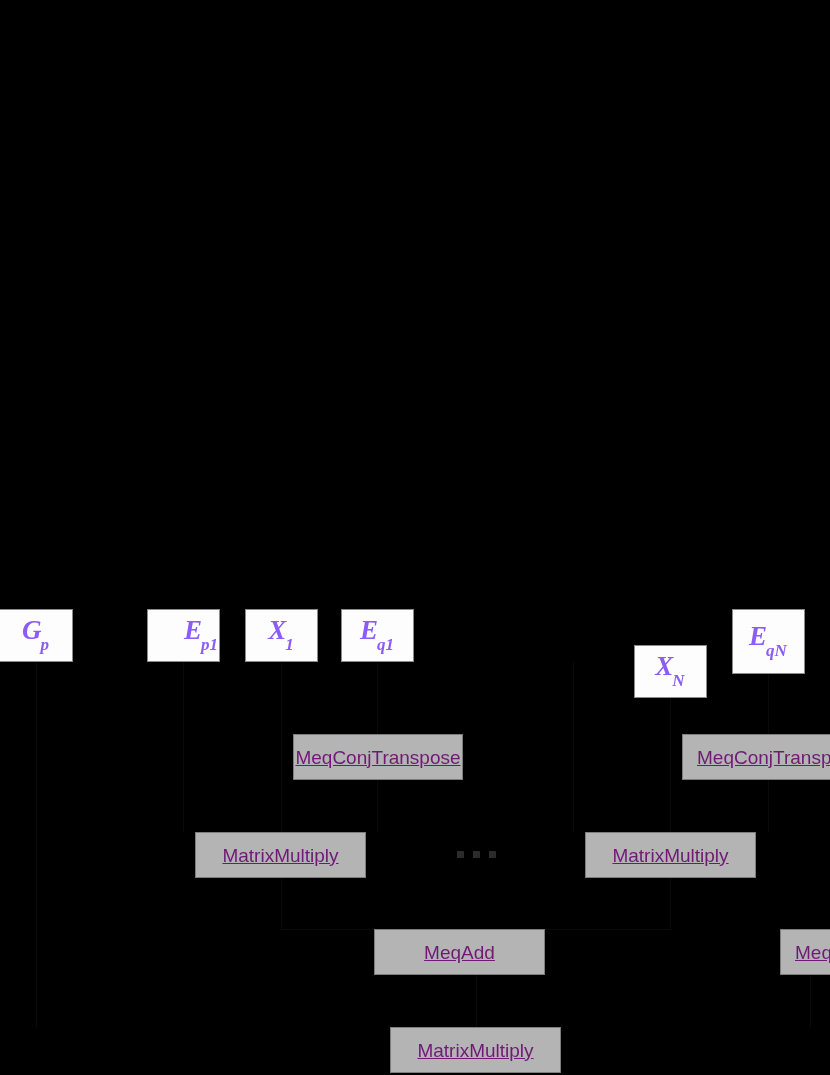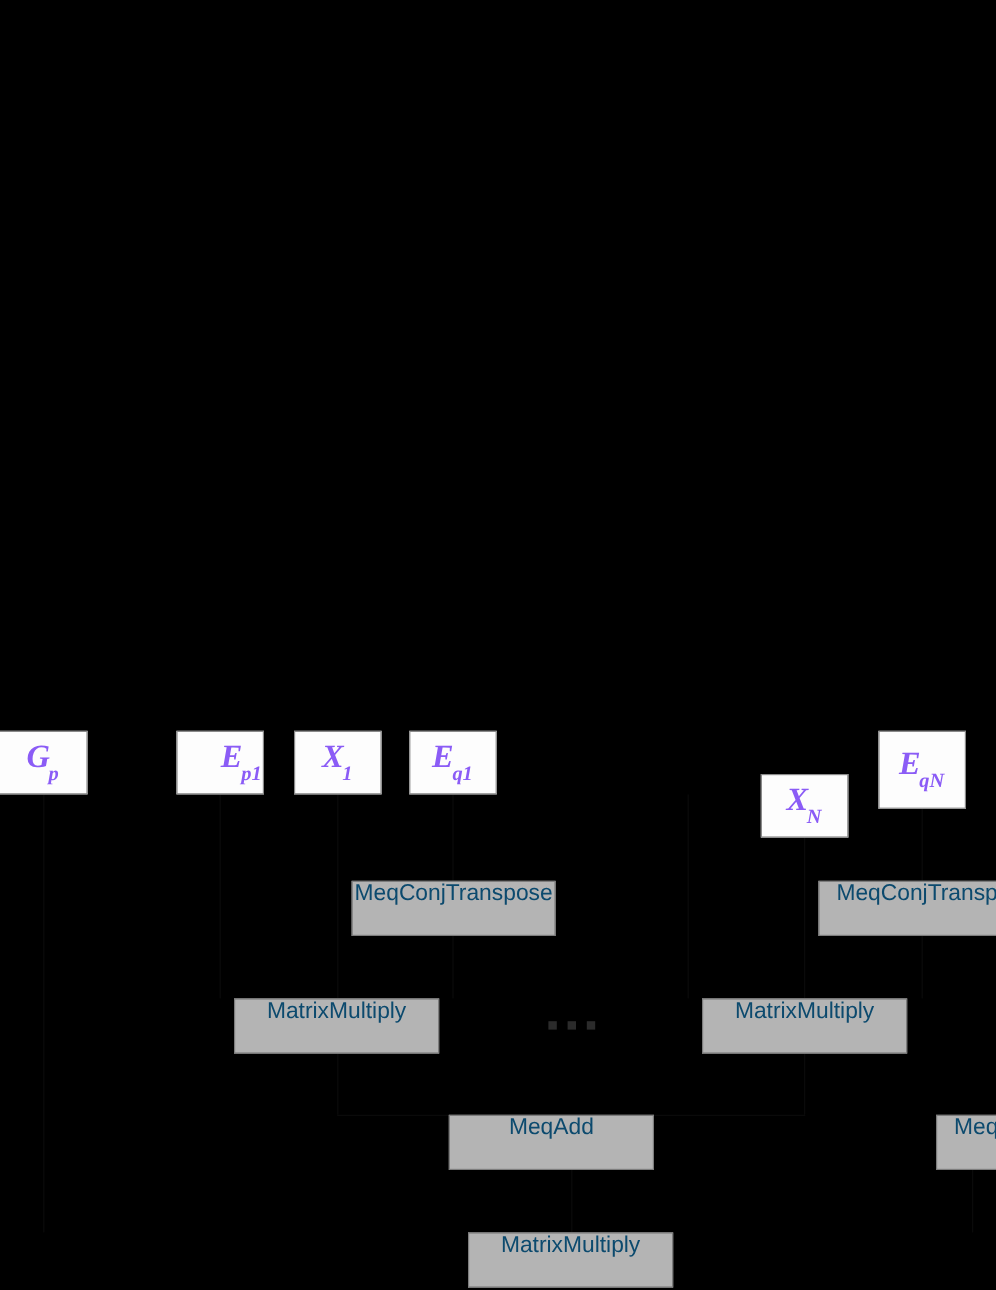--- a/index.html
+++ b/index.html
@@ -47,23 +47,24 @@
     left: -1px;
   }
 
   
   .op-node {
     position: absolute;
     background: #b4b4b4;
     border: 1px solid #7d7d7d;
     box-sizing: border-box;
     display: flex;
-    align-items: flex-start;
+    align-items: center;
     justify-content: center;
-    color: #0c4a6e;
+    color: #701a75;
+    text-decoration: underline;
   }
   .op-label {
     font-family: "Liberation Sans", sans-serif;
     font-size: 19px;
     line-height: 1;
     white-space: nowrap;
   }
   .op-node.clip-right {
     justify-content: flex-start;
     padding-left: 14px;

